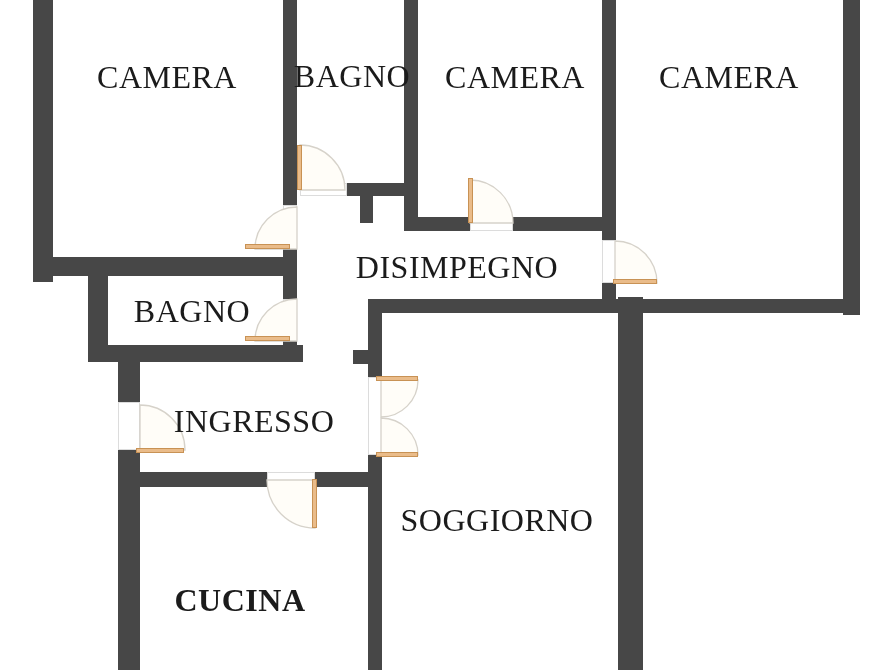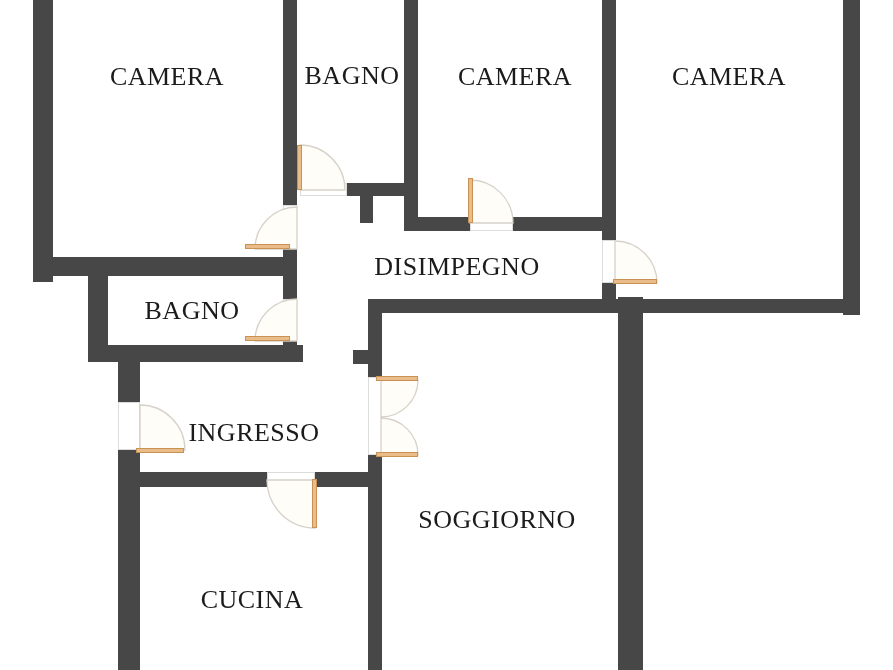--- a/index.html
+++ b/index.html
@@ -20,21 +20,21 @@
     background:var(--bg);
     overflow:hidden;
     font-family:"Liberation Serif","DejaVu Serif",serif;
   }
   .wall{position:absolute;background:var(--wall);}
   .opening{position:absolute;background:var(--opening-fill);box-sizing:border-box;border:1px solid var(--opening-border);}
   .leaf{position:absolute;background:var(--leaf);box-sizing:border-box;border:1px solid var(--leaf-border);}
   .room-label{
     position:absolute;
     transform:translate(-50%,-50%);
-    font-size:26px;
+    font-size:32px;
     letter-spacing:0.5px;
     color:var(--text);
     white-space:nowrap;
     user-select:none;
   }
   #arc-layer{position:absolute;left:0;top:0;pointer-events:none;}
 </style>
 </head>
 <body>
 
@@ -97,17 +97,17 @@
       <div class="leaf" style="left: 376px; top: 376px; width: 42px; height: 5px;"></div>
       <div class="leaf" style="left: 376px; top: 452px; width: 42px; height: 5px;"></div>
     </div>
   <div id="labels-layer">
       <div class="room-label" style="left: 167px; top: 77px;">CAMERA</div>
       <div class="room-label" style="left: 352px; top: 76px;">BAGNO</div>
       <div class="room-label" style="left: 515px; top: 77px;">CAMERA</div>
       <div class="room-label" style="left: 729px; top: 77px;">CAMERA</div>
       <div class="room-label" style="left: 429px; top: 267px; margin-left: 28px;">DISIMPEGNO</div>
       <div class="room-label" style="left: 192px; top: 311px;">BAGNO</div>
-      <div class="room-label" style="left: 254px; top: 421px; margin-top: 12px;">INGRESSO</div>
+      <div class="room-label" style="left: 254px; top: 421px;">INGRESSO</div>
       <div class="room-label" style="left: 497px; top: 520px;">SOGGIORNO</div>
-      <div class="room-label" style="left: 252px; top: 600px;">CUCINA</div>
+      <div class="room-label" style="left: 240px; top: 600px; font-weight: bold;">CUCINA</div>
     </div>
 </div>
 
 </body></html>

